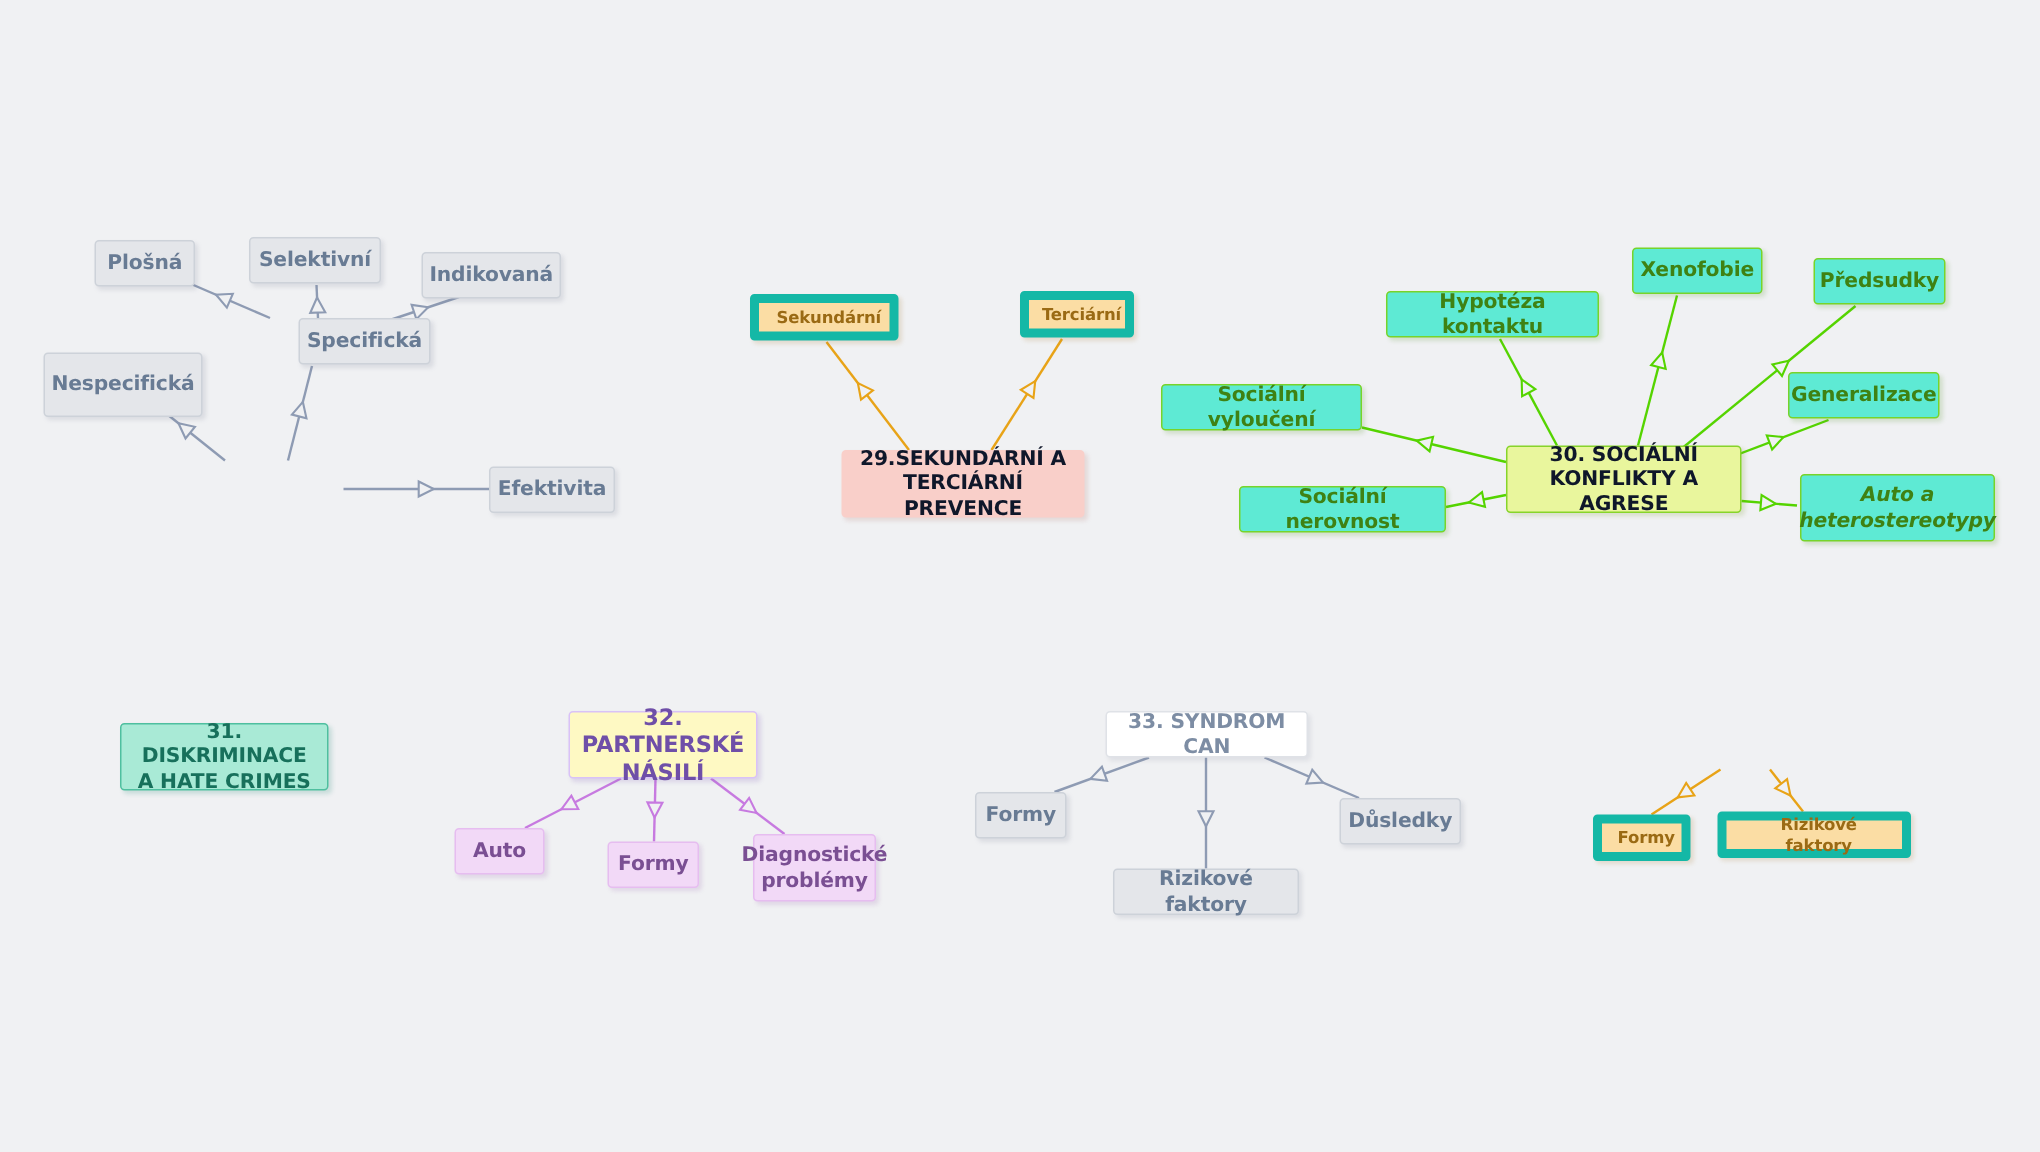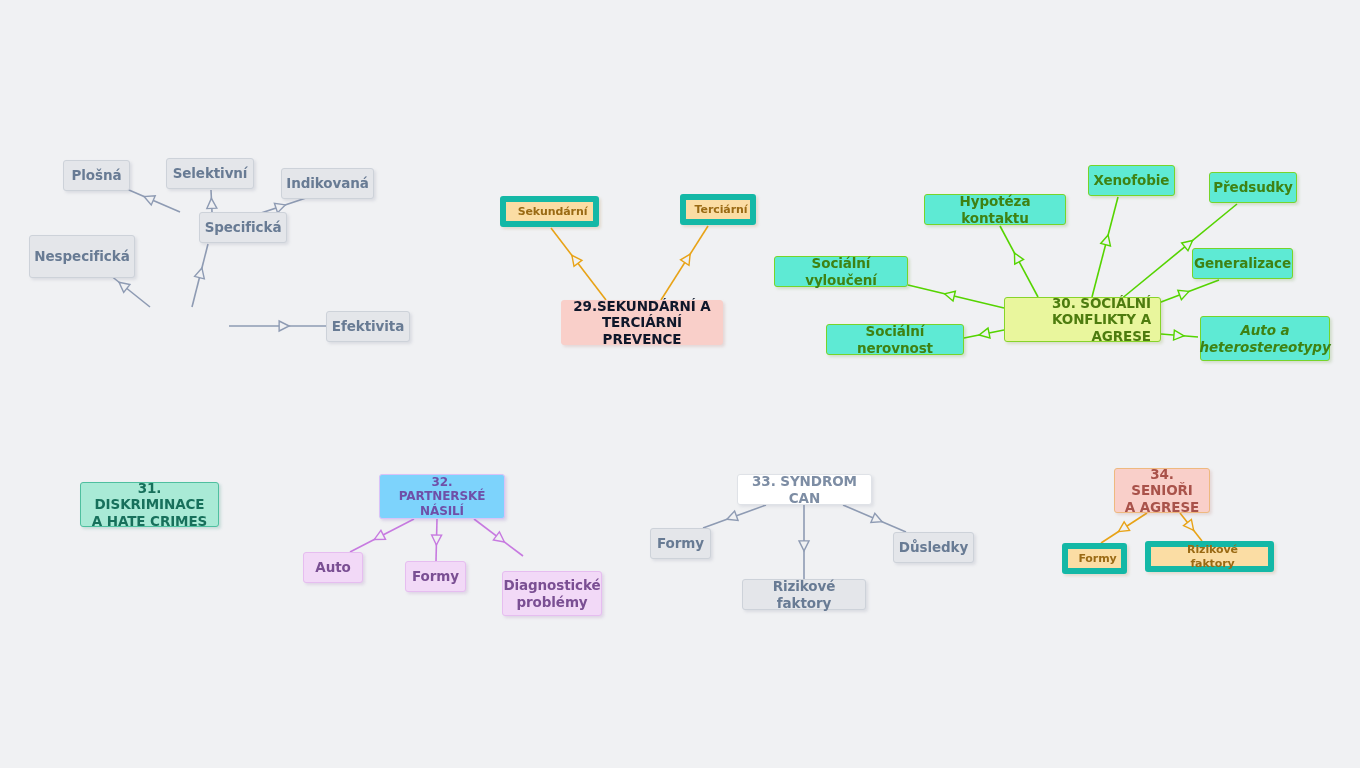--- a/index.html
+++ b/index.html
@@ -83,40 +83,39 @@
   .t-green {
     background: #5eead4;
     border: 1px solid #77d42a;
     color: #3f8213;
     box-shadow: 2px 2px 3px rgba(90,150,50,0.2);
     font-size: 13.5px;
   }
   .t-green-root {
     background: #e9f69d;
     border: 1px solid #87d42a;
-    color: #4d7c0f;
+    color: #0f172a;
     box-shadow: 2px 2px 3px rgba(120,150,40,0.2);
     font-size: 13.5px;
-    text-align: right;
   }
   
   .t-teal {
     background: #a9ead6;
     border: 1px solid #4fbf9f;
     color: #17705b;
     box-shadow: 2px 2px 3px rgba(60,150,130,0.22);
     font-size: 13.5px;
   }
   
   .t-purple-root {
-    background: #7dd3fc;
+    background: #fef9c3;
     border: 1px solid #d9c2f7;
     color: #6f4fa8;
     box-shadow: 2px 2px 3px rgba(140,110,190,0.22);
-    font-size: 12px;
+    font-size: 15px;
   }
   .t-purple {
     background: #f2d9f7;
     border: 1px solid #e6bdf0;
     color: #7a4f93;
     box-shadow: 2px 2px 3px rgba(160,110,180,0.2);
     font-size: 13.5px;
   }
 </style>
 </head>
@@ -240,28 +239,26 @@
   <div class="node t-green" style="left: 1200px; top: 316px; width: 130px; height: 45px; font-style: italic;">Auto a
 heterostereotypy</div>
   <div class="node t-green-root" style="left: 1004px; top: 297px; width: 157px; height: 45px;">30. SOCIÁLNÍ
 KONFLIKTY A AGRESE</div>
 
   <div class="node t-teal" style="left: 80px; top: 482px; width: 139px; height: 45px;">31. DISKRIMINACE
 A HATE CRIMES</div>
 
   <div class="node t-purple" style="left: 303px; top: 552px; width: 60px; height: 31px;">Auto</div>
   <div class="node t-purple" style="left: 405px; top: 561px; width: 61px; height: 31px;">Formy</div>
-  <div class="node t-purple" style="left: 502px; top: 571px; width: 100px; height: 45px;">Diagnostické
+  <div class="node t-purple" style="left: 502px; top: 556px; width: 82px; height: 45px;">Diagnostické
 problémy</div>
   <div class="node t-purple-root" style="left: 379px; top: 474px; width: 126px; height: 45px;">32. PARTNERSKÉ
 NÁSILÍ</div>
 
   <div class="node t-grey" style="left: 650px; top: 528px; width: 61px; height: 31px;">Formy</div>
   <div class="node t-grey" style="left: 742px; top: 579px; width: 124px; height: 31px;">Rizikové faktory</div>
   <div class="node t-grey" style="left: 893px; top: 532px; width: 81px; height: 31px;">Důsledky</div>
   <div class="node t-grey-root" style="left: 737px; top: 474px; width: 135px; height: 31px;">33. SYNDROM CAN</div>
 
   <div class="node t-orange" style="left: 1062px; top: 543px; width: 65px; height: 31px;">Formy</div>
   <div class="node t-orange" style="left: 1145px; top: 541px; width: 129px; height: 31px;">Rizikové faktory</div>
-  <div class="node t-pink-root-orange" style="left: 1114px; top: 468px; width: 96px; height: 45px;">34. SENIOŘI
-A AGRESE</div>
 
 </div>
 
 </body></html>

